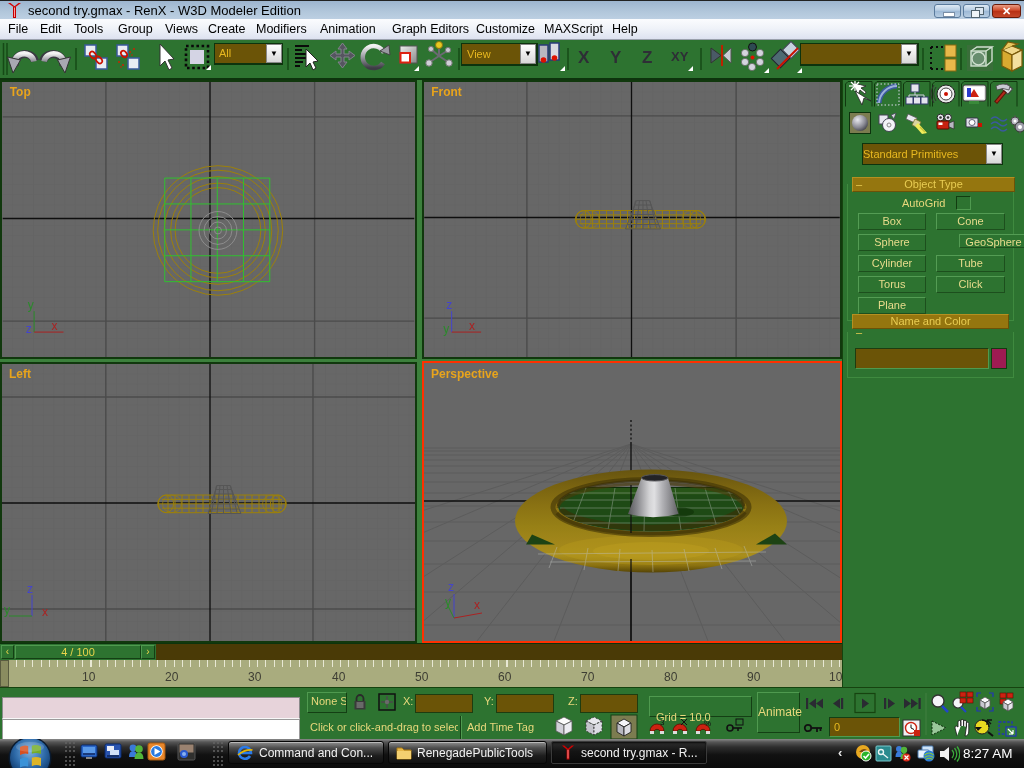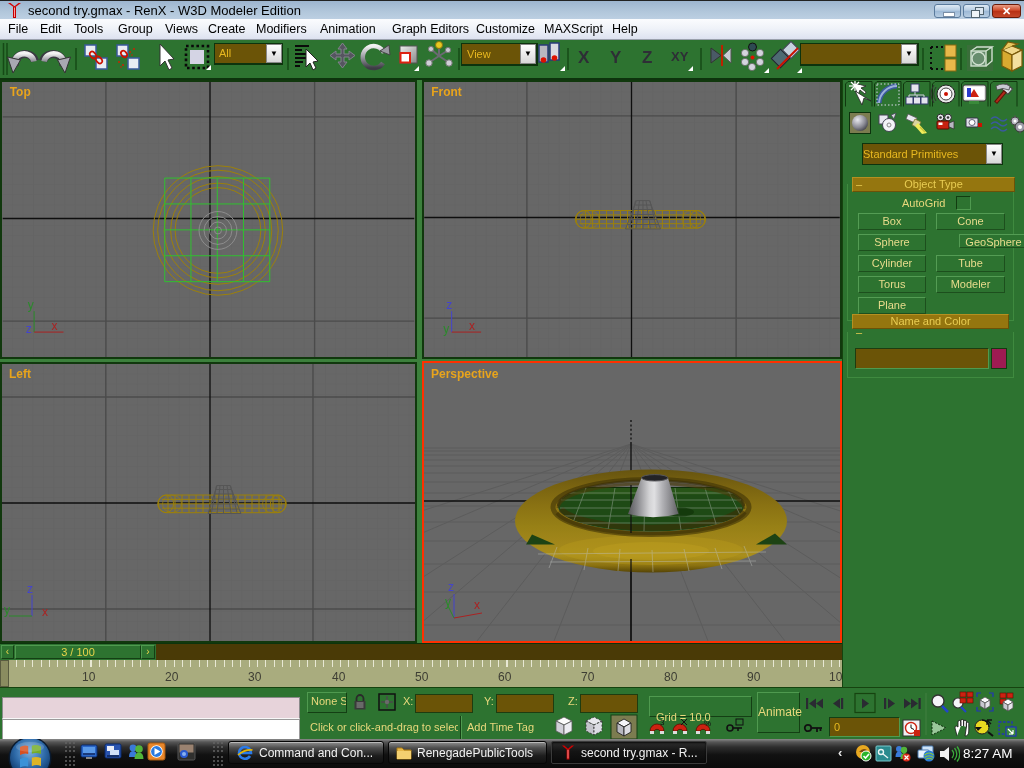--- a/index.html
+++ b/index.html
@@ -605,37 +605,37 @@
 <div class="abs" style="left:15px;top:174.5px;width:68px;height:17.5px;">
         <div class="pb">Cylinder</div>
       </div>
 <div class="abs" style="left:93px;top:174.5px;width:69px;height:17.5px;">
         <div class="pb">Tube</div>
       </div>
 <div class="abs" style="left:15px;top:195.5px;width:68px;height:17.5px;">
         <div class="pb">Torus</div>
       </div>
 <div class="abs" style="left:93px;top:195.5px;width:69px;height:17.5px;">
-        <div class="pb">Modeler</div>
+        <div class="pb">Click</div>
       </div>
 <div class="abs" style="left:15px;top:216.5px;width:68px;height:17.5px;">
         <div class="pb">Plane</div>
       </div>
 
 <div class="abs" style="left:4px;top:252px;width:165px;height:45px;border:1px solid #3f8a3f;border-top:none;"></div>
 <div class="abs" style="left:9px;top:234px;width:157px;height:15px;background:#95760f;border:1px solid #6b5208;border-top-color:#b59020;border-left-color:#b59020;box-sizing:border-box;color:#e8cc52;text-align:center;line-height:13px;font-size:11px;">Name and Color</div>
 <div class="abs" style="left:13px;top:247px;width:10px;color:#e8cc52;font-size:11px;line-height:11px;">–</div>
 <div class="abs" style="left:12px;top:268px;width:134px;height:21px;background:#6b5407;border:1px solid #1e3c10;border-bottom-color:#4f9a4f;border-right-color:#4f9a4f;box-sizing:border-box;"></div>
 <div class="abs" style="left:148px;top:268px;width:16px;height:21px;background:#9e1b52;border:1px solid #123c10;box-sizing:border-box;"></div>
 </div>
 
 <div class="abs" id="timeline" style="left:0;top:643px;width:842px;height:17px;background:#4a3a06;border-top:1px solid #0d330d;box-sizing:border-box;">
  <div class="abs" style="left:0;top:0;width:156px;height:16px;background:#2d7330;"></div>
  <div class="abs" style="left:1px;top:1px;width:13px;height:14px;border:1px solid #4f9a4f;border-bottom-color:#143f14;border-right-color:#143f14;box-sizing:border-box;color:#e8d44a;font-size:10px;text-align:center;line-height:12px;">‹</div>
- <div class="abs" style="left:15px;top:1px;width:126px;height:14px;border:1px solid #4f9a4f;border-bottom-color:#143f14;border-right-color:#143f14;box-sizing:border-box;color:#e8d44a;font-size:11px;text-align:center;line-height:13px;">3 / 100</div>
+ <div class="abs" style="left:15px;top:1px;width:126px;height:14px;border:1px solid #4f9a4f;border-bottom-color:#143f14;border-right-color:#143f14;box-sizing:border-box;color:#e8d44a;font-size:11px;text-align:center;line-height:13px;">4 / 100</div>
  <div class="abs" style="left:141px;top:1px;width:14px;height:14px;border:1px solid #4f9a4f;border-bottom-color:#143f14;border-right-color:#143f14;box-sizing:border-box;color:#e8d44a;font-size:10px;text-align:center;line-height:12px;">›</div>
 </div>
 
 <div class="abs" id="ruler" style="left:0;top:660px;width:842px;height:27px;background:#a9ac7e;overflow:hidden;">
  <div class="abs" style="left:0;top:0;width:842px;height:7px;background:repeating-linear-gradient(90deg,transparent 0px,transparent 7.3px,#e8e8d4 7.3px,#e8e8d4 8.32px);"></div>
  <div class="abs" style="left:0;top:0;width:9px;height:27px;background:#8a8c60;border:1px solid #5a5c40;box-sizing:border-box;"></div>
  <div class="abs" style="left:0;top:10px;width:842px;height:16px;font-size:12px;color:#3e3e34;">
   <div class="abs" style="left:82px;">10</div>
         <div class="abs" style="left:165px;">20</div>
         <div class="abs" style="left:248px;">30</div>

